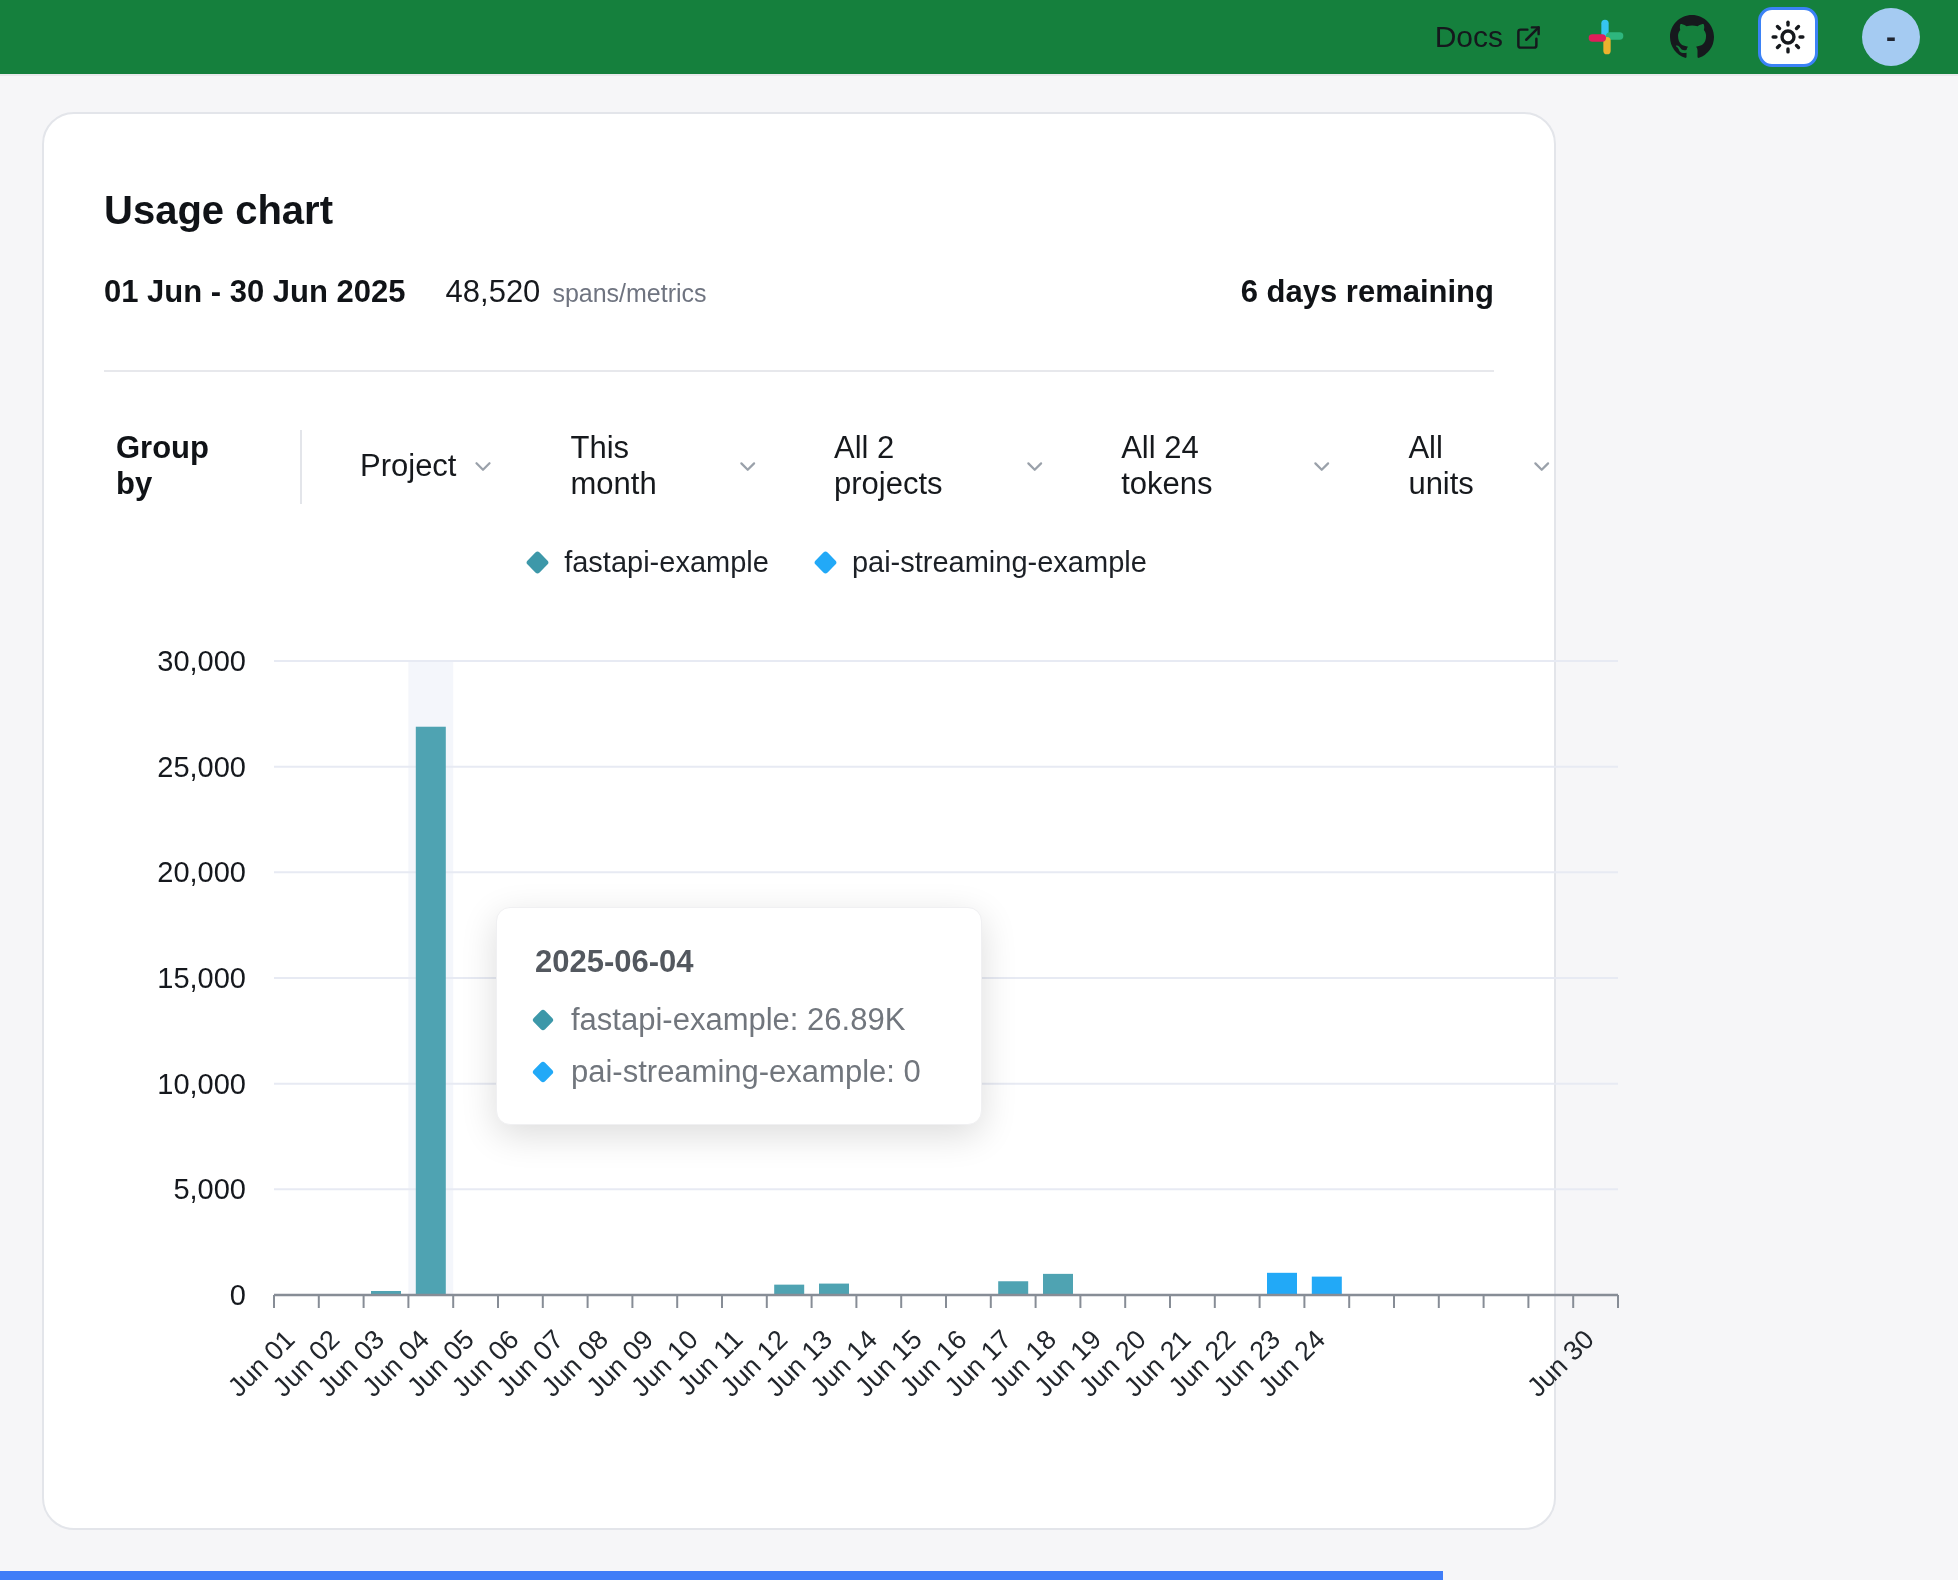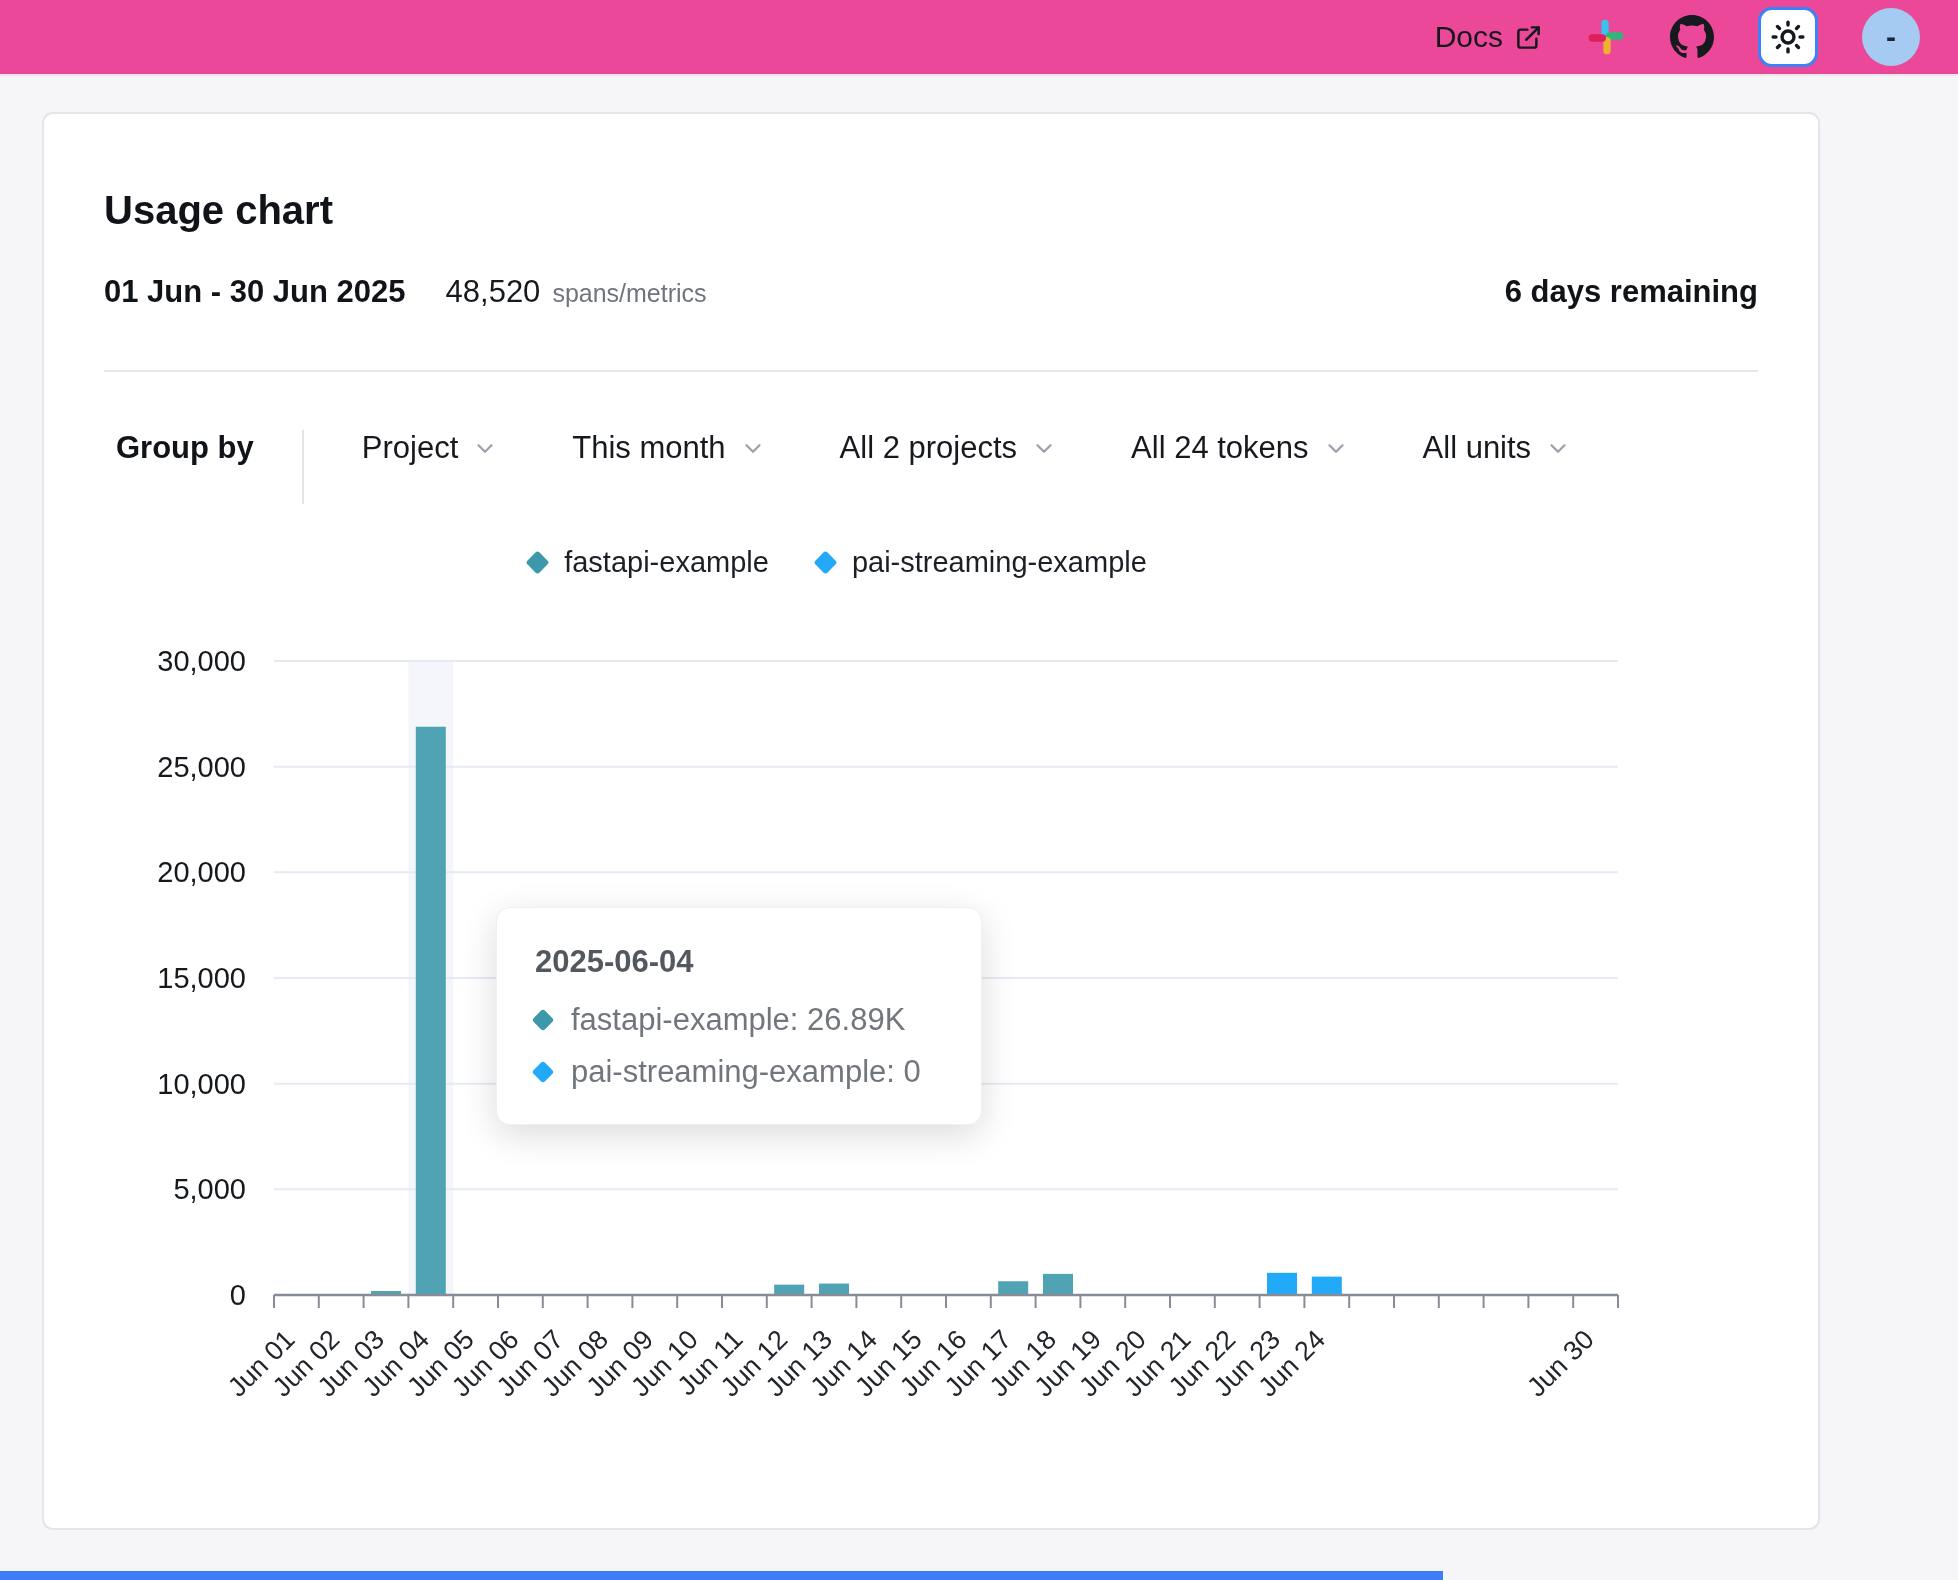--- a/index.html
+++ b/index.html
@@ -1,32 +1,32 @@
 <!DOCTYPE html>
 <html><head>
 <meta charset="utf-8">
 <style>
   * { margin:0; padding:0; box-sizing:border-box; }
   body { font-family:"Liberation Sans","DejaVu Sans",sans-serif; }
   .screen { position:relative; width:1958px; height:1580px; background:#f6f6f8; overflow:hidden; }
 
   
-  .topbar { position:absolute; top:0; left:0; width:100%; height:76px; background:#ec4899;
+  .topbar { position:absolute; top:0; left:0; width:100%; height:76px; background:#15803d;
             border-bottom:2px solid #e9e9ec; display:flex; align-items:center;
             justify-content:flex-end; gap:44px; padding-right:38px; }
   .docs-link { display:flex; align-items:center; gap:12px; font-size:30px; color:#15181d; cursor:pointer; }
   .icon-btn { display:flex; align-items:center; justify-content:center; cursor:pointer; }
   .theme-btn { width:60px; height:60px; border:3px solid #3b82f6; border-radius:14px;
                background:#fff; display:flex; align-items:center; justify-content:center; cursor:pointer; }
   .avatar { width:58px; height:58px; border-radius:50%; background:#a5cbf2; color:#1f2430;
             display:flex; align-items:center; justify-content:center; font-size:30px; font-weight:700; cursor:pointer; }
 
   
-  .card { position:absolute; left:42px; top:112px; width:1778px; height:1418px; background:#ffffff;
-          border:2px solid #e3e5ea; border-radius:11px; }
+  .card { position:absolute; left:42px; top:112px; width:1514px; height:1418px; background:#ffffff;
+          border:2px solid #e3e5ea; border-radius:32px; }
   .card-title { position:absolute; left:60px; top:74px; font-size:40px; font-weight:700; color:#101317; }
   .meta-row { position:absolute; left:60px; right:60px; top:160px; display:flex; align-items:baseline; }
   .date-range { font-size:31px; font-weight:700; color:#101317; }
   .total-count { font-size:31px; color:#16191d; margin-left:40px; }
   .total-unit { font-size:25px; color:#6f7480; margin-left:12px;text-align:center; }
   .remaining { margin-left:auto; font-size:31px; font-weight:700; color:#101317; }
   .divider-h { position:absolute; left:60px; right:60px; top:256px; border-top:2px solid #e7e8ec; }
 
   
   .filter-row { position:absolute; left:72px; top:316px; height:74px; display:flex; align-items:flex-start; }

